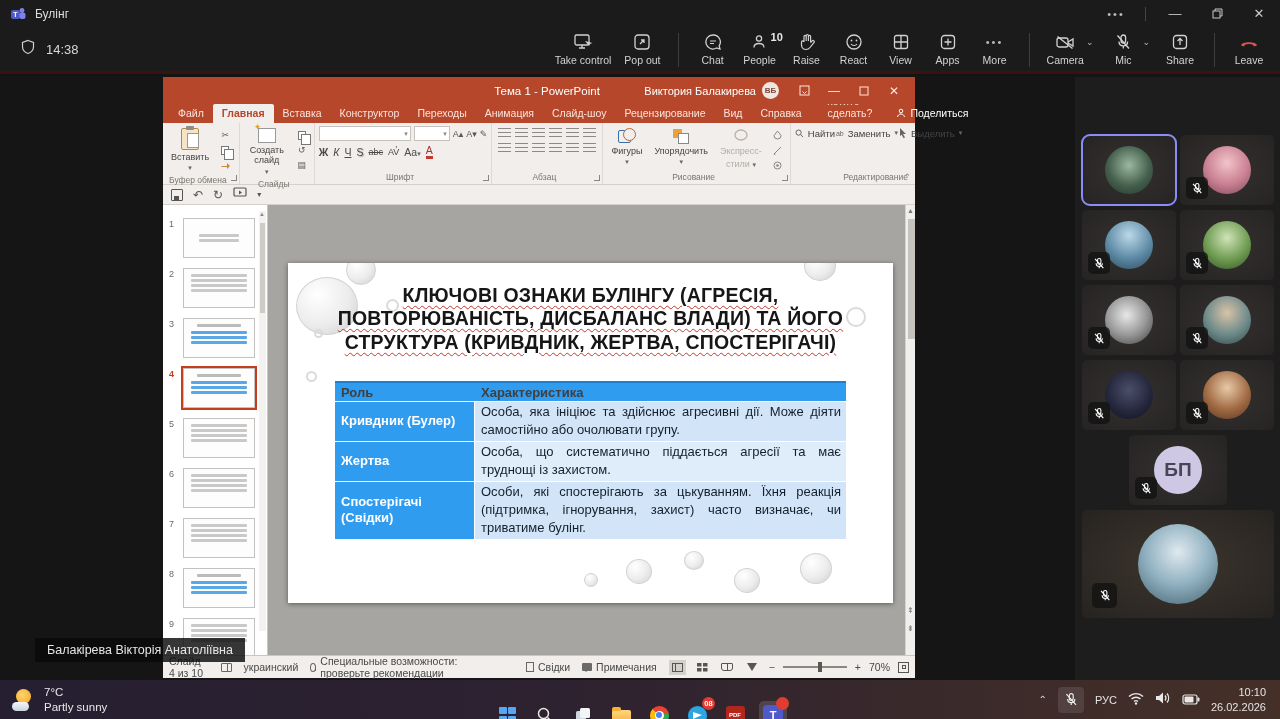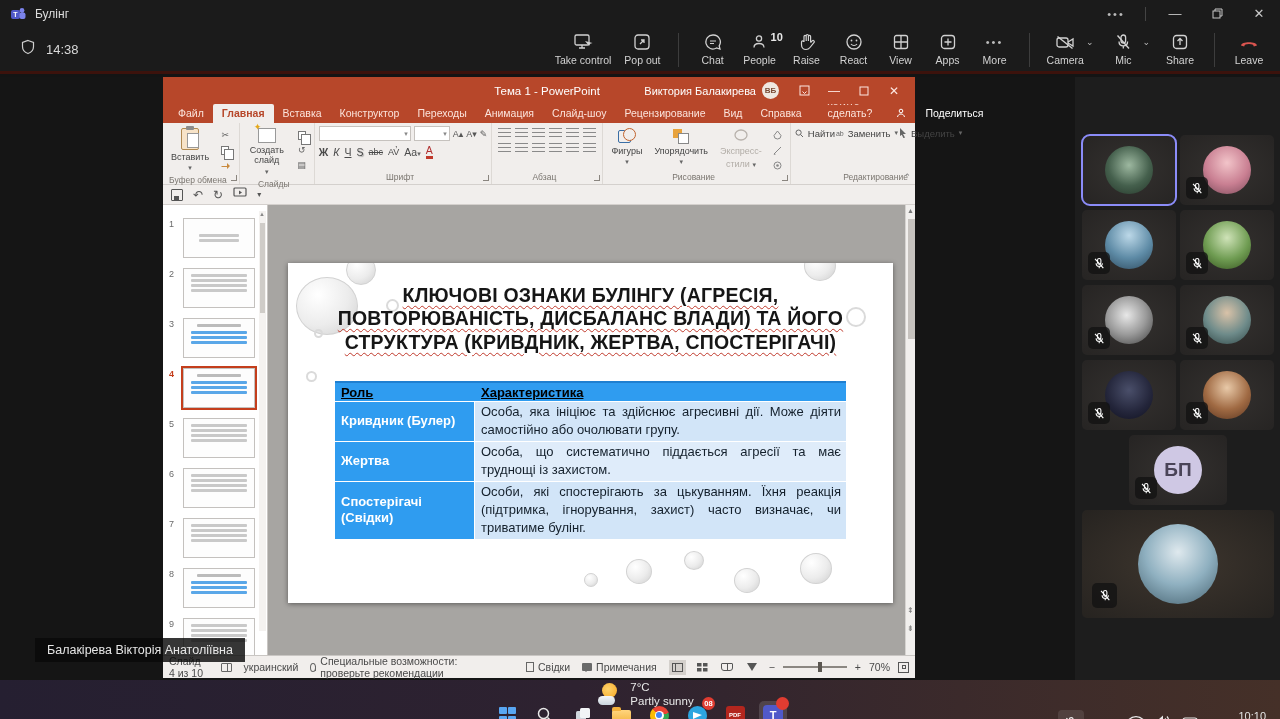--- a/index.html
+++ b/index.html
@@ -50,21 +50,21 @@
     font-size:8px; font-weight:bold; display:flex; align-items:center; justify-content:center; }
   .ppt-wc { display:flex; }
   .ppt-wc span { width:30px; height:25px; display:flex; align-items:center; justify-content:center;
     color:#fde8e2; font-size:12px; }
   .ppt-tabs { height:19px; background:#b7472a; display:flex; align-items:flex-end; padding-left:6px; }
   .ppt-tab { color:#fbe3db; font-size:10.5px; padding:3px 9px 4px; white-space:nowrap; }
   .ppt-tab.active { background:#f1eeec; color:#b7472a; font-weight:bold; border-radius:2px 2px 0 0; }
   .ppt-tellme { color:#fbe3db; font-size:10.5px; display:flex; align-items:center; gap:4px;
     padding:0 9px 4px; }
   .ppt-share { margin-left:auto; color:#fff; font-size:10.5px; display:flex; align-items:center;
-    gap:19px; padding:0 10px 4px; }
+    gap:4px; padding:0 10px 4px; }
 
   
   .ppt-ribbon { height:62px; background:#f1eeec; border-bottom:1px solid #d4d0cd; display:flex; position:relative; }
   .rgroup { display:flex; flex-direction:column; border-right:1px solid #ddd9d5; padding:3px 4px 1px; position:relative; }
   .rbody { flex:1; display:flex; gap:4px; }
   .glabel { text-align:center; font-size:8.5px; color:#7a756f; padding:1px 8px 1px 2px; white-space:nowrap; }
   .dlgl { position:absolute; right:2px; bottom:3px; width:6px; height:6px;
     border-right:1px solid #8a857f; border-bottom:1px solid #8a857f; }
   .big-btn { display:flex; flex-direction:column; align-items:center; justify-content:flex-start;
     font-size:9px; color:#444; gap:2px; padding:2px 4px; line-height:1.15; text-align:center; }
@@ -148,22 +148,22 @@
   .bubble { position:absolute; border-radius:50%;
     background:radial-gradient(circle at 35% 30%, #ffffff 0%, #ececec 55%, #cfcfcf 100%);
     border:1px solid #d2d2d2; }
   .bubble.ring { background:transparent; border:2px solid #dadada; }
   .slide-title { position:absolute; left:4%; top:21px; width:92%; text-align:center;
     font-weight:bold; font-size:19.5px; line-height:1.2; color:#161616; letter-spacing:.2px; }
   .slide-title span { text-decoration:underline; text-decoration-style:wavy;
     text-decoration-color:#c0392b; text-decoration-thickness:1px; text-underline-offset:3px; }
   .roles-table { position:absolute; left:47px; top:118px; width:511px; font-size:13px;
     border-top:2px solid #1f7fd0; }
-  .thead { display:flex; background:#2f9cf0; color:#000000; font-weight:bold; height:19px;
-    align-items:center; border-bottom:1.5px solid #fff;text-decoration:underline; }
+  .thead { display:flex; background:#2f9cf0; color:#404040; font-weight:bold; height:19px;
+    align-items:center; border-bottom:1.5px solid #fff; }
   .th1 { width:140px; padding-left:6px; }
   .th2 { flex:1; padding-left:6px; }
   .trow { display:flex; border-bottom:1.5px solid #fff; }
   .tc-role { width:140px; background:#2f9cf0; color:#fff; font-weight:bold; padding:2px 4px 2px 6px;
     display:flex; align-items:center; border-right:1.5px solid #fff; line-height:1.25; }
   .tc-desc { flex:1; padding:1px 5px 2px 6px; color:#14202c; line-height:1.38;
     text-align:justify; }
   .trow:nth-child(odd) .tc-desc { background:#d2e5f8; }
   .trow:nth-child(even) .tc-desc { background:#dfecfa; }
 
@@ -223,21 +223,21 @@
   .v7 .avatar { background:radial-gradient(circle at 50% 40%, #4a4f6a 0%, #23253a 60%, #101120 100%); }
   .v8 .avatar { background:radial-gradient(circle at 50% 35%, #e8c9a8 0%, #a06a43 55%, #5a3520 100%); }
   .v10 .avatar { background:radial-gradient(circle at 50% 35%, #dfe9ee 0%, #8fb0c0 50%, #44606e 100%); }
   .micoff { position:absolute; left:6px; bottom:6px; width:22px; height:22px; border-radius:5px;
     background:rgba(18,18,18,.78); display:flex; align-items:center; justify-content:center; }
   .tile.wide .micoff { left:10px; bottom:10px; width:25px; height:25px; }
 
   
   .taskbar { position:absolute; left:0; top:680px; width:1280px; height:39px;
     background:linear-gradient(90deg, #251f31 0%, #2e2230 45%, #3b2a2b 75%, #453028 100%);
-    display:flex; align-items:center;flex-direction:column; }
+    display:flex; align-items:center; }
   .weather { display:flex; align-items:center; gap:8px; margin-left:12px; color:#e8e8e8; }
   .w-icon { width:24px; height:24px; position:relative; }
   .w-sun { position:absolute; left:4px; top:1px; width:15px; height:15px; border-radius:50%;
     background:radial-gradient(circle at 40% 40%, #ffd36b, #f5a623); }
   .w-cloud { position:absolute; left:0px; bottom:1px; width:17px; height:9px; border-radius:6px;
     background:linear-gradient(#f4f6f8,#c9d4de); }
   .w-temp { font-size:11.5px; line-height:1.25; }
   .task-center { position:absolute; left:50%; transform:translateX(-50%); display:flex;
     align-items:center; gap:10px; height:39px; }
   .app { width:28px; height:28px; border-radius:5px; display:flex; align-items:center;

